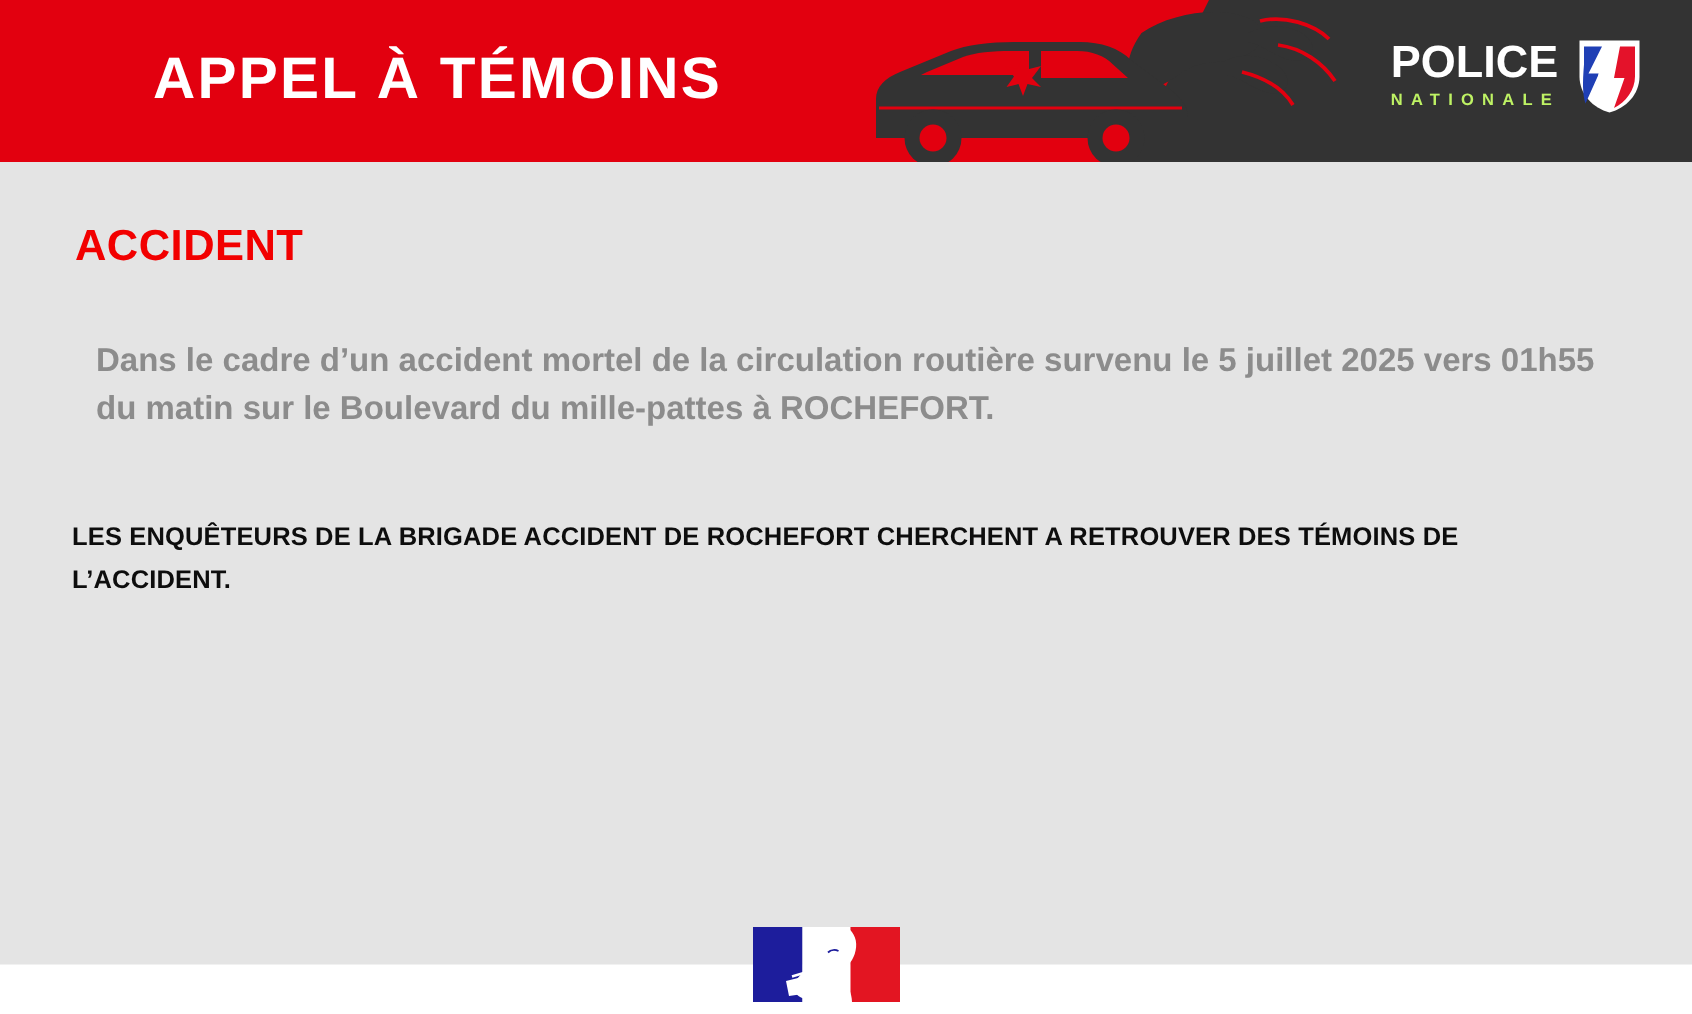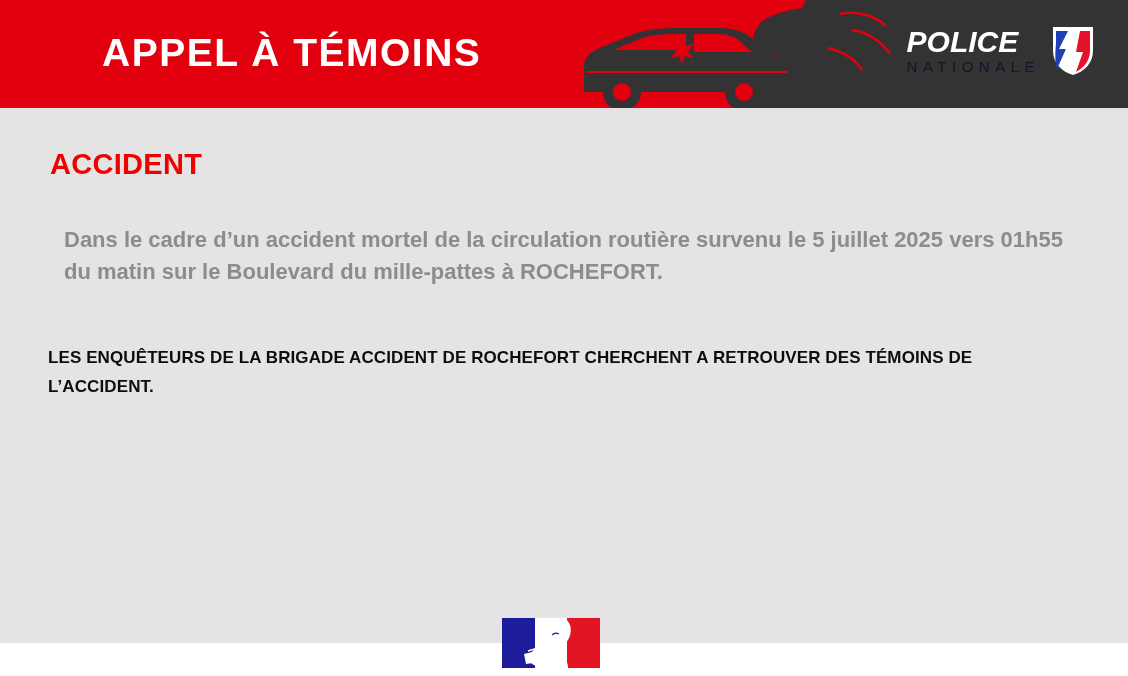--- a/index.html
+++ b/index.html
@@ -73,27 +73,26 @@
   }
 
   .police-words { text-align: left; }
 
   .police-main {
     color: #ffffff;
     font-size: 30px;
     font-weight: bold;
     letter-spacing: 0px;
     line-height: 32px;
-    font-style: italic;
   }
 
   .police-sub {
-    color: #0f172a;
-    font-size: 15px;
-    font-weight: normal;
+    color: #bef264;
+    font-size: 11px;
+    font-weight: bold;
     letter-spacing: 5.5px;
     line-height: 18px;
   }
 
   
   .content {
     position: absolute;
     left: 0;
     top: 108px;
     width: 1128px;

